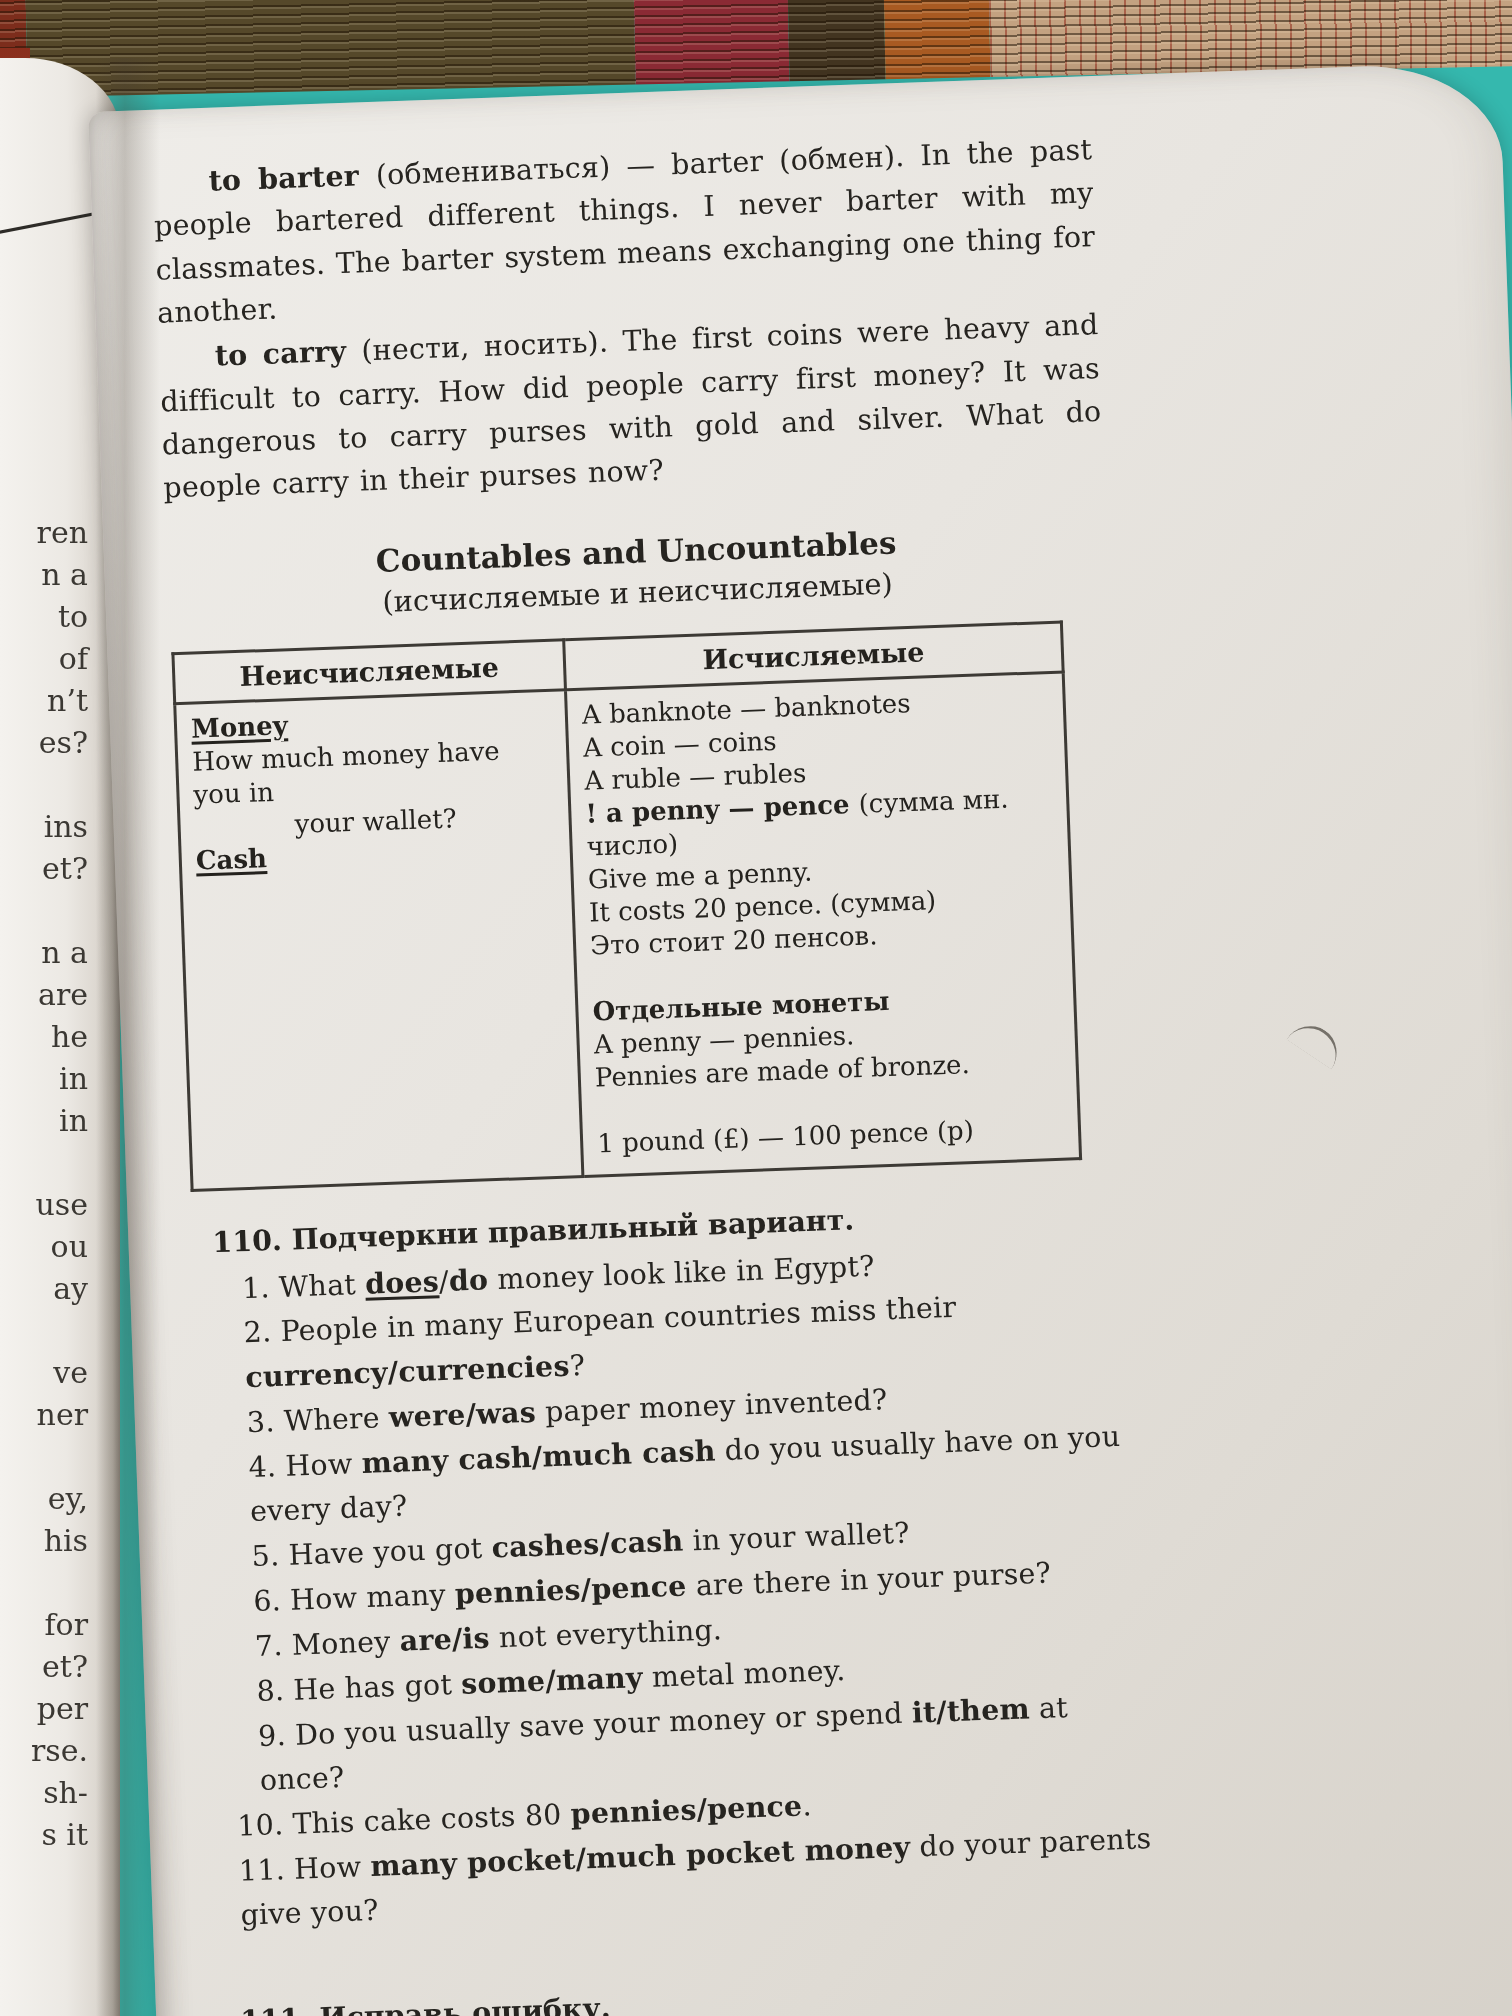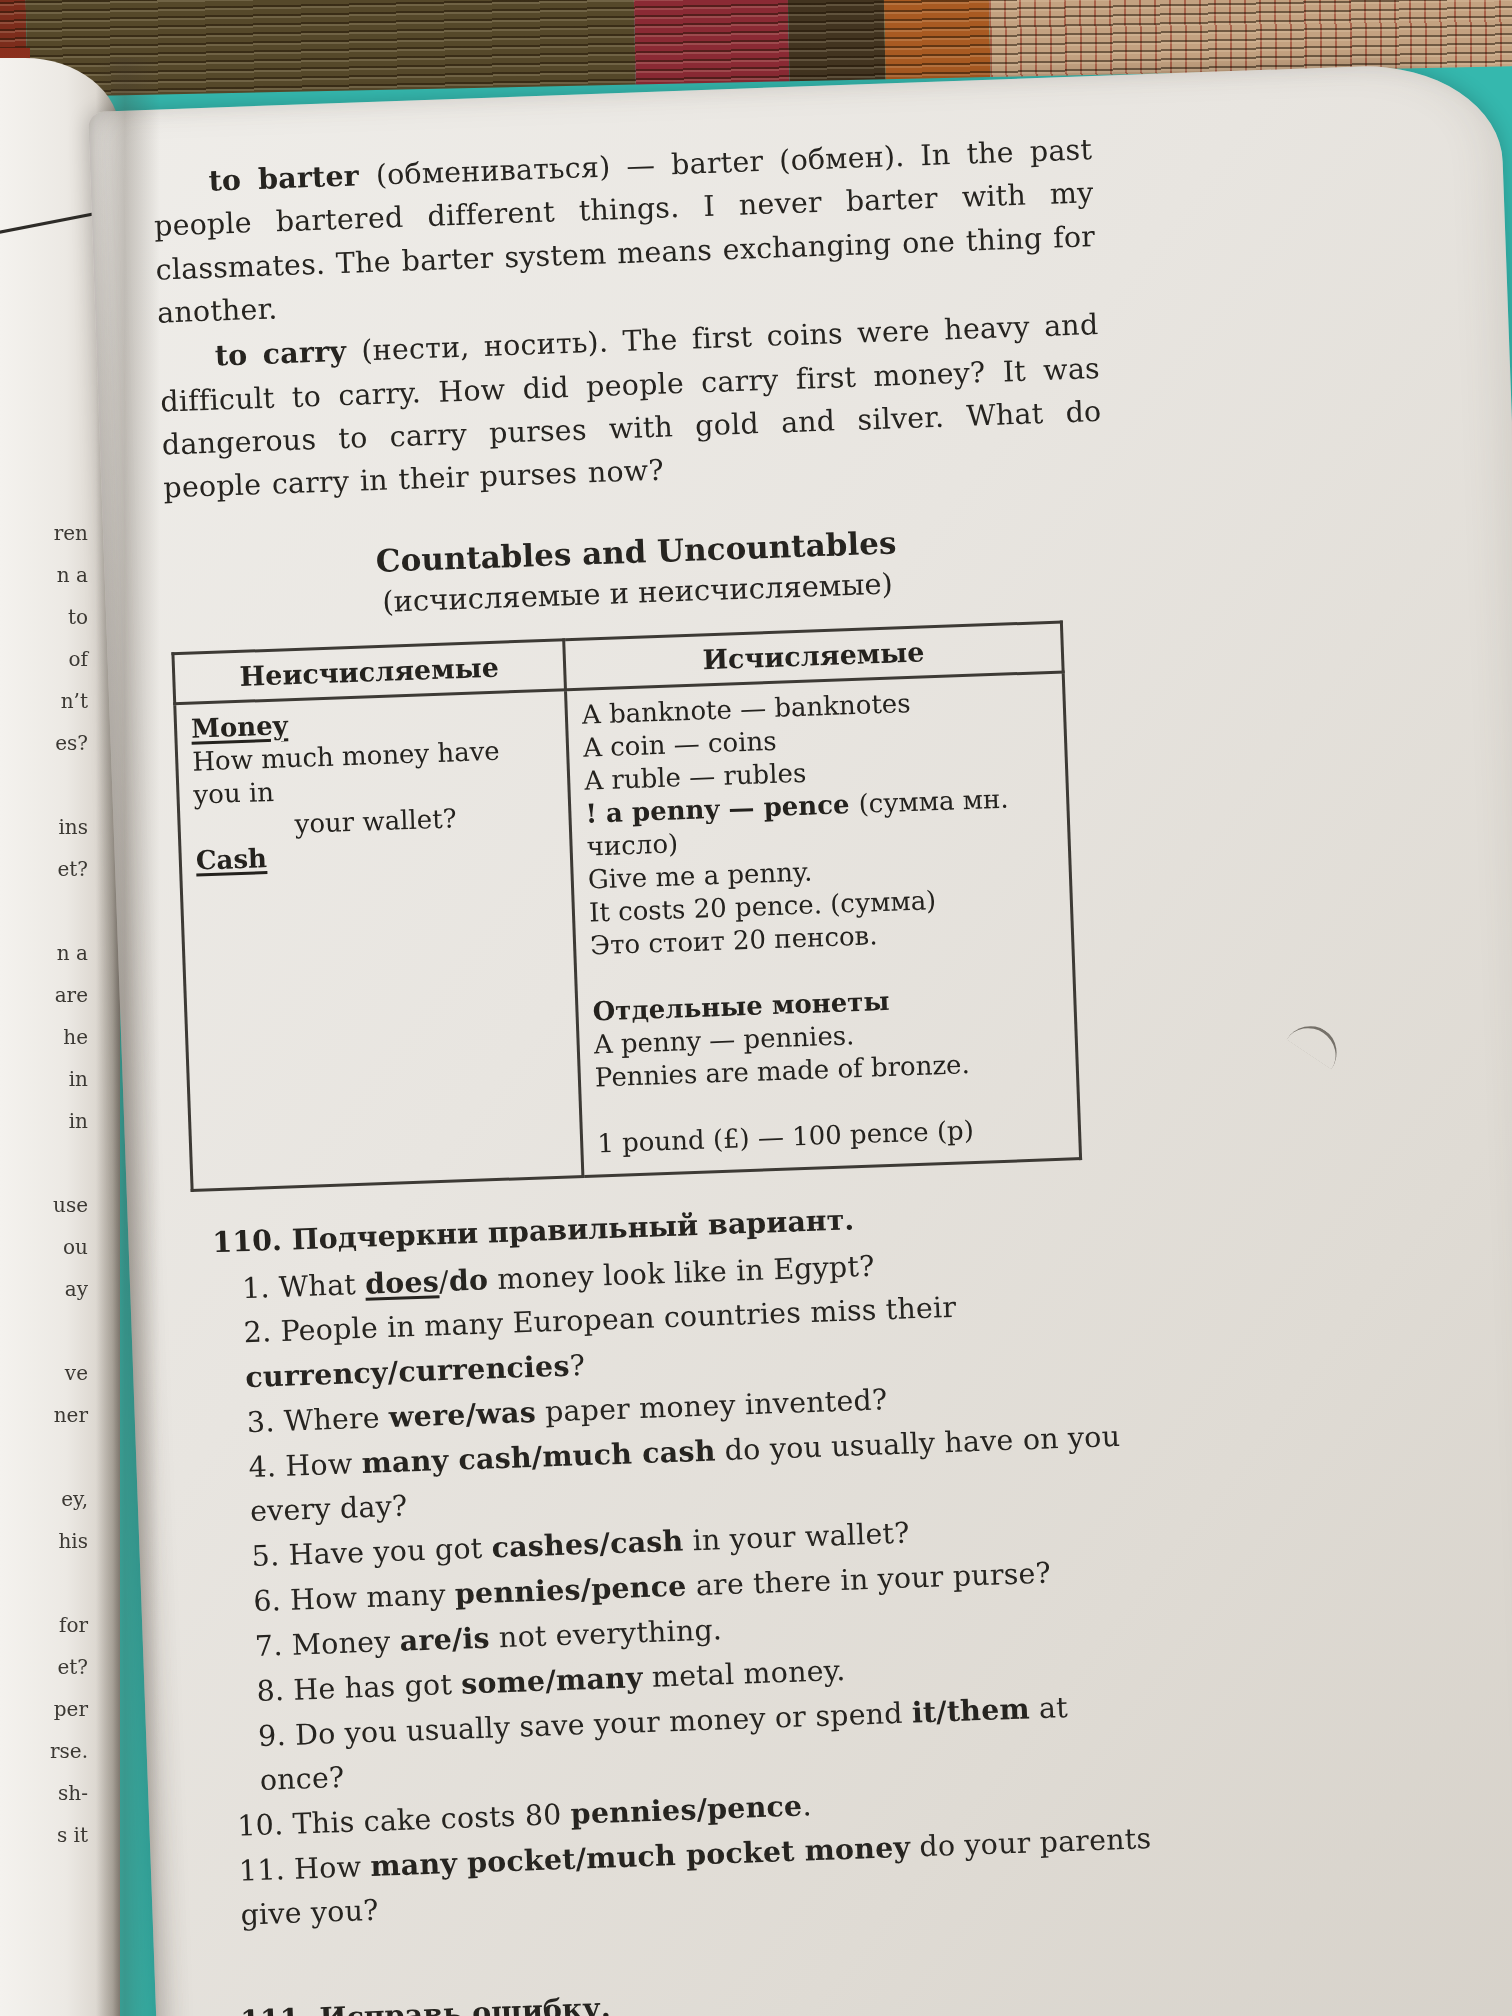--- a/index.html
+++ b/index.html
@@ -33,21 +33,21 @@
 
   
   .left-page{
     position:absolute;left:0;top:58px;width:120px;height:1958px;z-index:2;
     background:linear-gradient(90deg,#f4f2ee 0%,#ece9e4 55%,#ddd8d1 80%,#b7b1a8 94%,#8f8880 100%);
     border-top-right-radius:95px 75px;
   }
   .stub-line{position:absolute;top:160px;left:-20px;width:170px;height:3px;
     background:#2e2c28;transform:rotate(-11deg);}
   .fragments{position:absolute;top:454px;left:0;right:32px;text-align:right;
-    font-size:20px;line-height:42px;color:#3b3833;}
+    font-size:30px;line-height:42px;color:#3b3833;}
   .frag{height:42px;}
 
   
   .page{
     position:absolute;left:88px;top:112px;width:1412px;height:2060px;
     transform:rotate(-2.05deg);transform-origin:0 0;z-index:3;
     background:linear-gradient(130deg,#efede9 0%,#e8e5e0 38%,#dfdbd4 72%,#d5d0c8 100%);
     border-top-right-radius:140px 100px;border-top-left-radius:16px;
     box-shadow:inset 18px 0 30px -14px rgba(60,50,40,.35),
                inset -8px -12px 46px rgba(85,75,62,.14),

